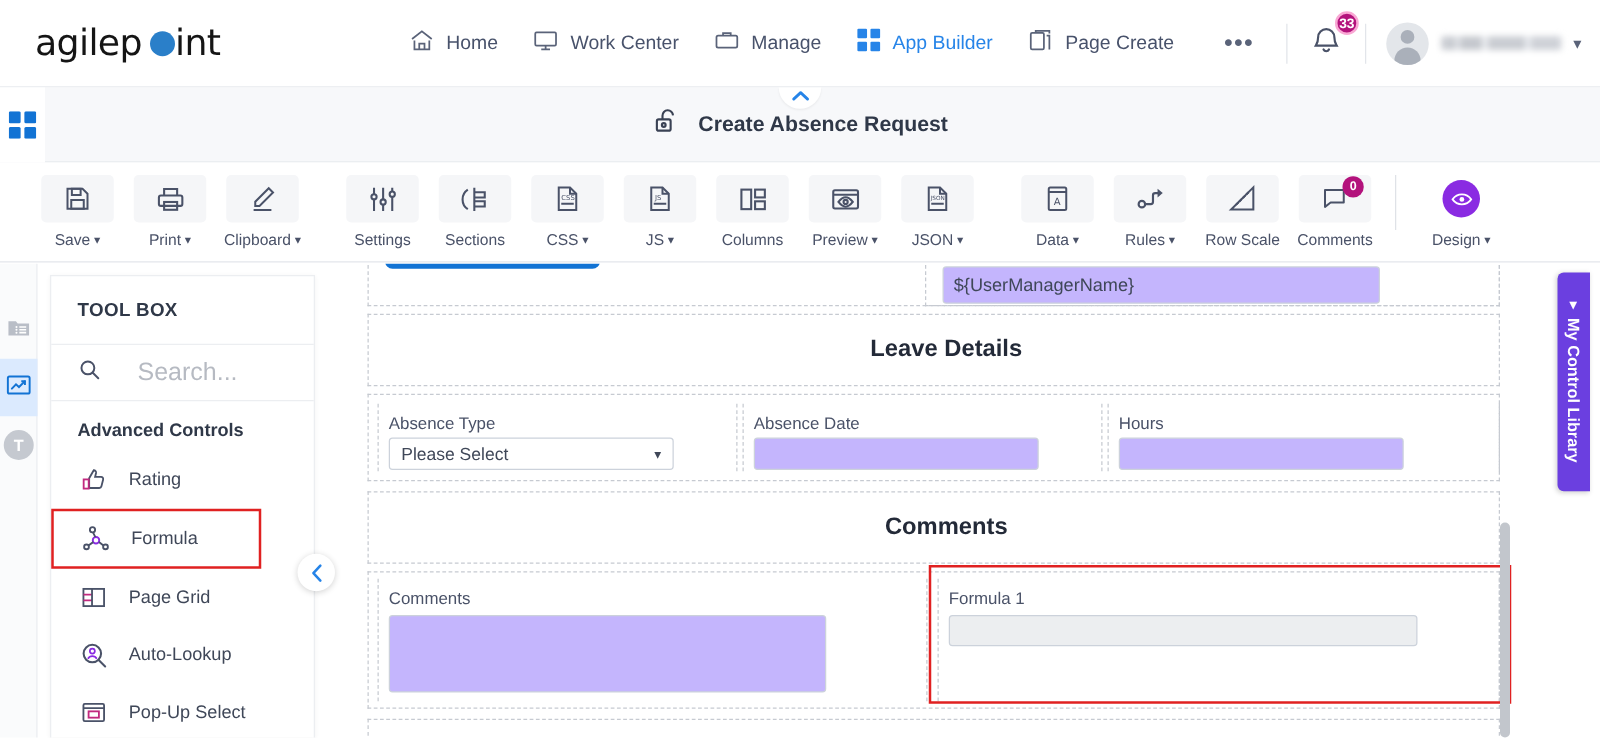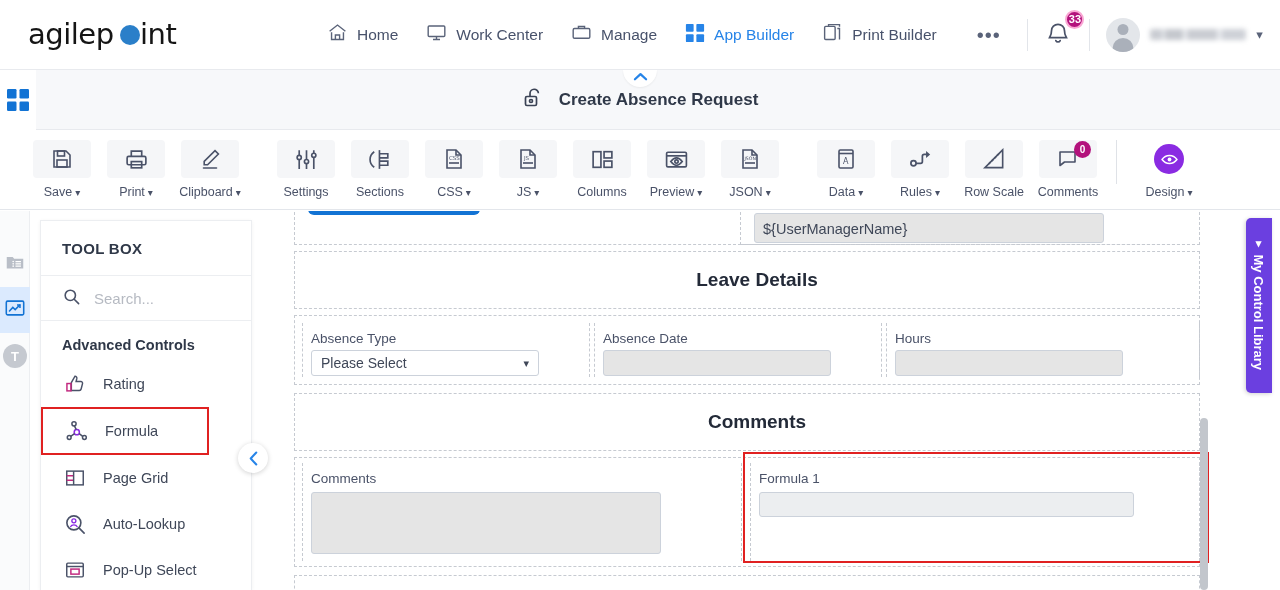--- a/index.html
+++ b/index.html
@@ -152,23 +152,24 @@
   .tb-title {
     height: 55px; display:flex; align-items:center; padding-left: 21px;
     font-size: 15px; font-weight: bold; color: #2f3848; letter-spacing: .3px;
     border-bottom: 1px solid #eceef1;
   }
   .tb-search {
     height: 45px; display:flex; align-items:center; gap: 13px; padding-left: 21px;
     border-bottom: 1px solid #eceef1; cursor: text;
   }
   .tb-search input {
-    border: none; outline: none; font-size: 15px; color: #4a5268;
+    border: none; outline: none; font-size: 20px; color: #4a5268;
     width: 135px; background: transparent;
     font-family: "Liberation Sans", sans-serif;
+    margin-left: 16px;
   }
   .tb-search input::placeholder { color: #b6bac2; }
   .tb-cat {
     padding: 16px 0 8px 21px; font-size: 14.5px; font-weight: bold; color: #2f3848;
   }
   .tb-item {
     height: 46px; display:flex; align-items:center; gap: 15px; padding-left: 21px;
     font-size: 14.5px; color: #3f4758; cursor: pointer;
   }
   .tb-item.sel {
@@ -197,21 +198,21 @@
   }
 
   .dashbox { border: 1px dashed #c6cad1; justify-content: center; }
   .row { position: absolute; }
 
   .sec-header {
     font-size: 19px; font-weight: bold; color: #232a38;
   }
   .fld-label { font-size: 13.5px; color: #4a5268; }
   .fld-input {
-    border: 1px solid #ccd2db; border-radius: 3px; background: #e5e5e5;
+    border: 1px solid #ccd2db; border-radius: 3px; background: #c4b5fd;
   }
   .fld-input.readonly { background: #eceef0; }
   .fld-select {
     border: 1px solid #ccd2db; border-radius: 3px; background: #ffffff;
     display: flex; align-items: center; justify-content: space-between;
     padding: 0 9px; font-size: 14px; color: #3f4758; cursor: pointer;
   }
   .fld-text-value { font-size: 14.5px; color: #3f4758; padding: 0 8px; line-height: 30px; }
 
   .red-outline { position: absolute; border: 2px solid #e02121; }
@@ -304,21 +305,21 @@
     <div class="navitem">
       <span>
         <svg width="21" height="21" viewBox="0 0 24 24">
             <g stroke="#5a6379" stroke-width="1.6" fill="none">
               <rect x="3" y="5" width="12" height="15" rx="1.2"></rect>
               <path d="M17.5 7.5h2.5v12.5"></path>
               <path d="M7.5 5V3h12.5v2.5"></path>
             </g>
           </svg>
       </span>
-      <span class="nlabel">Print Builder</span>
+      <span class="nlabel">Page Create</span>
     </div>
 
     <div class="navdots">•••</div>
   </div>
 
   <div style="flex:1"></div>
 
   <div class="vsep"></div>
 
   <div class="bellwrap">

